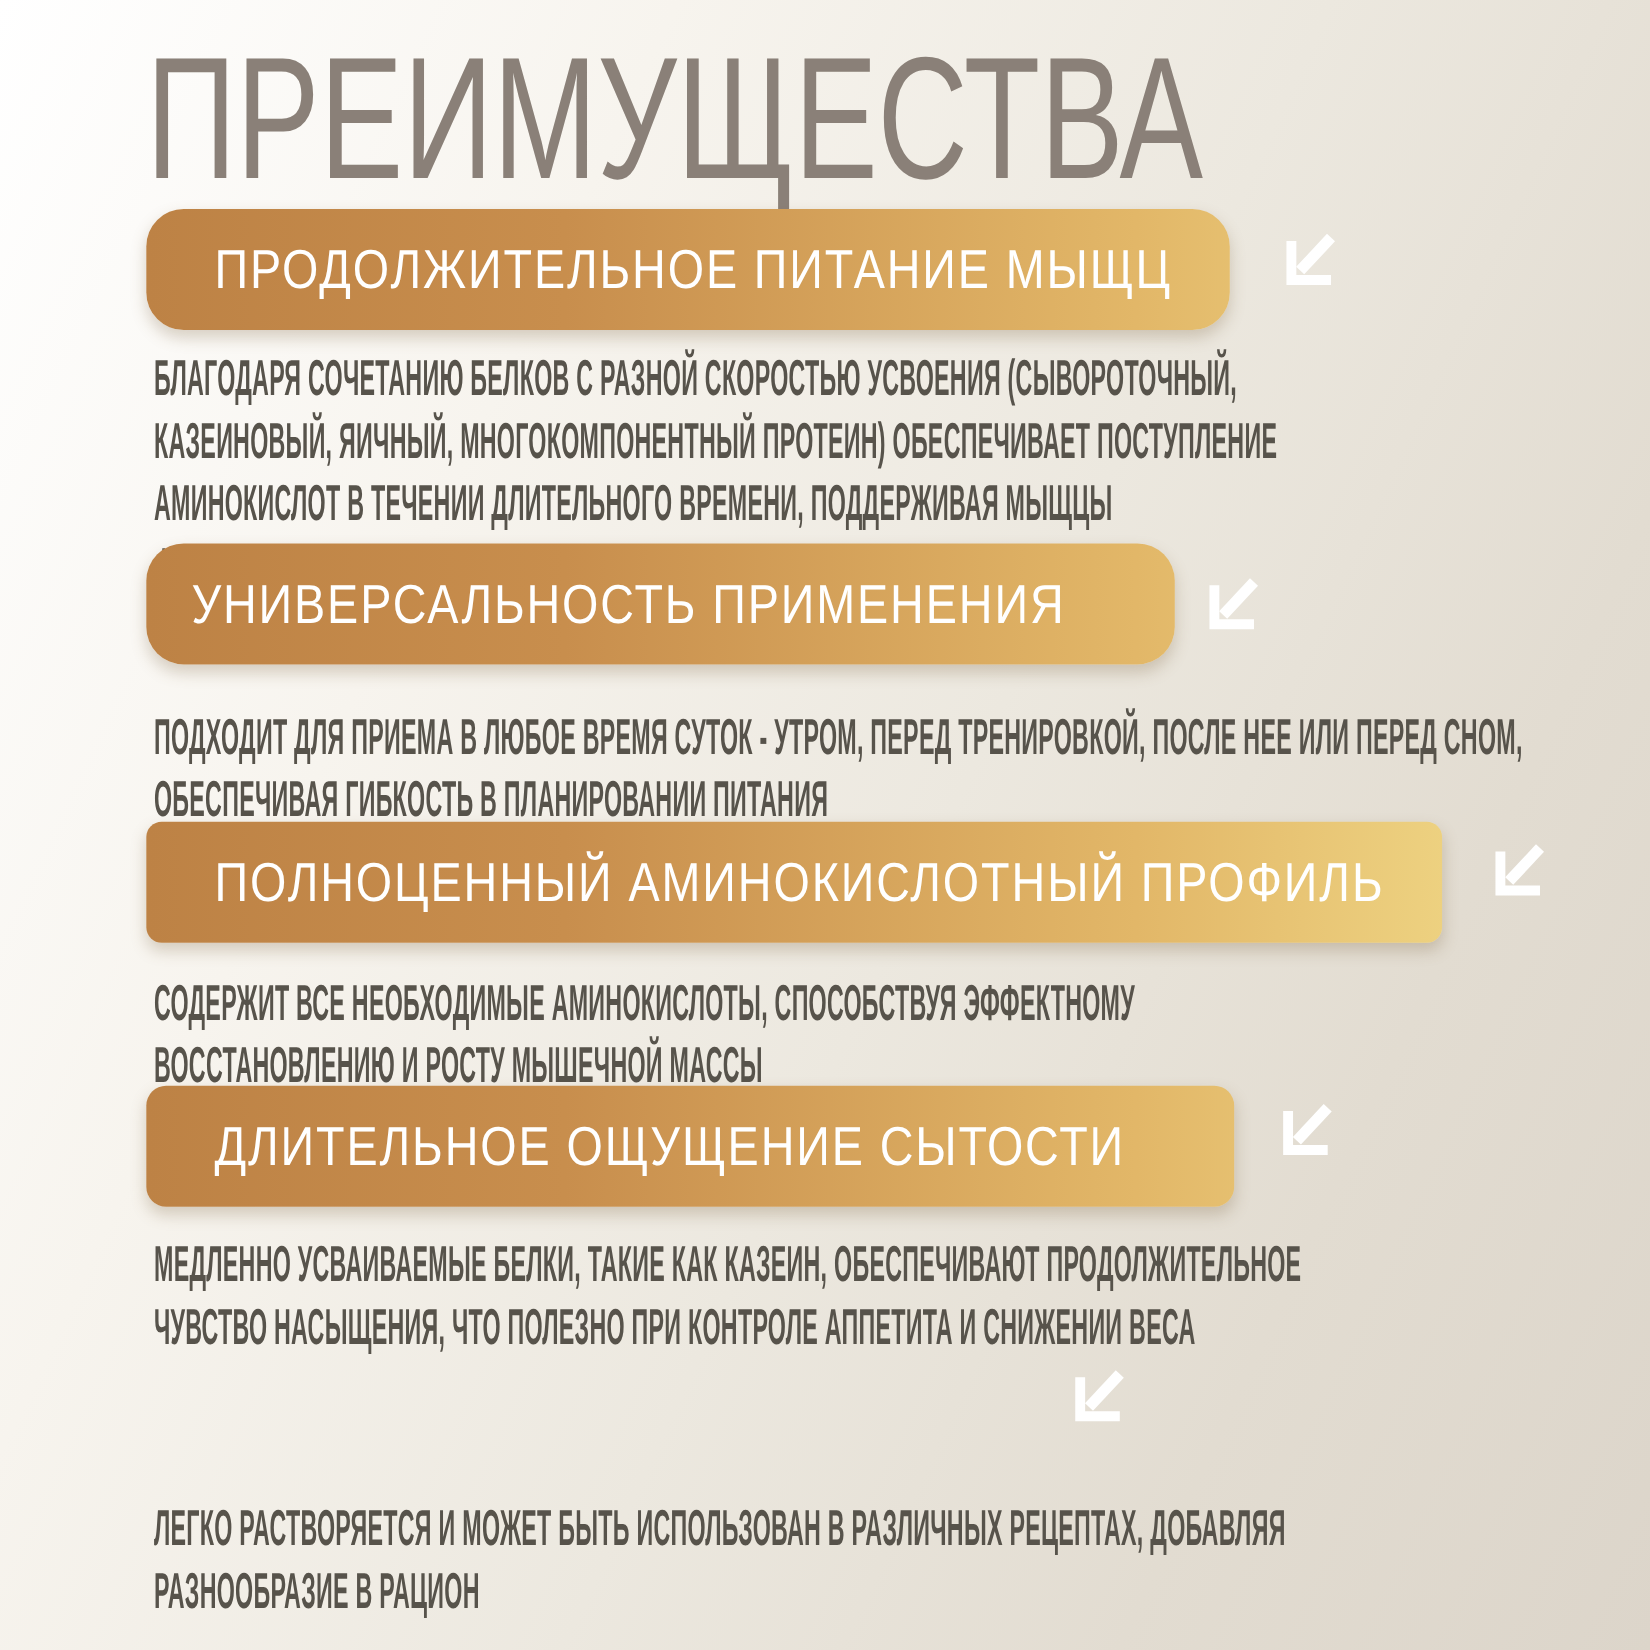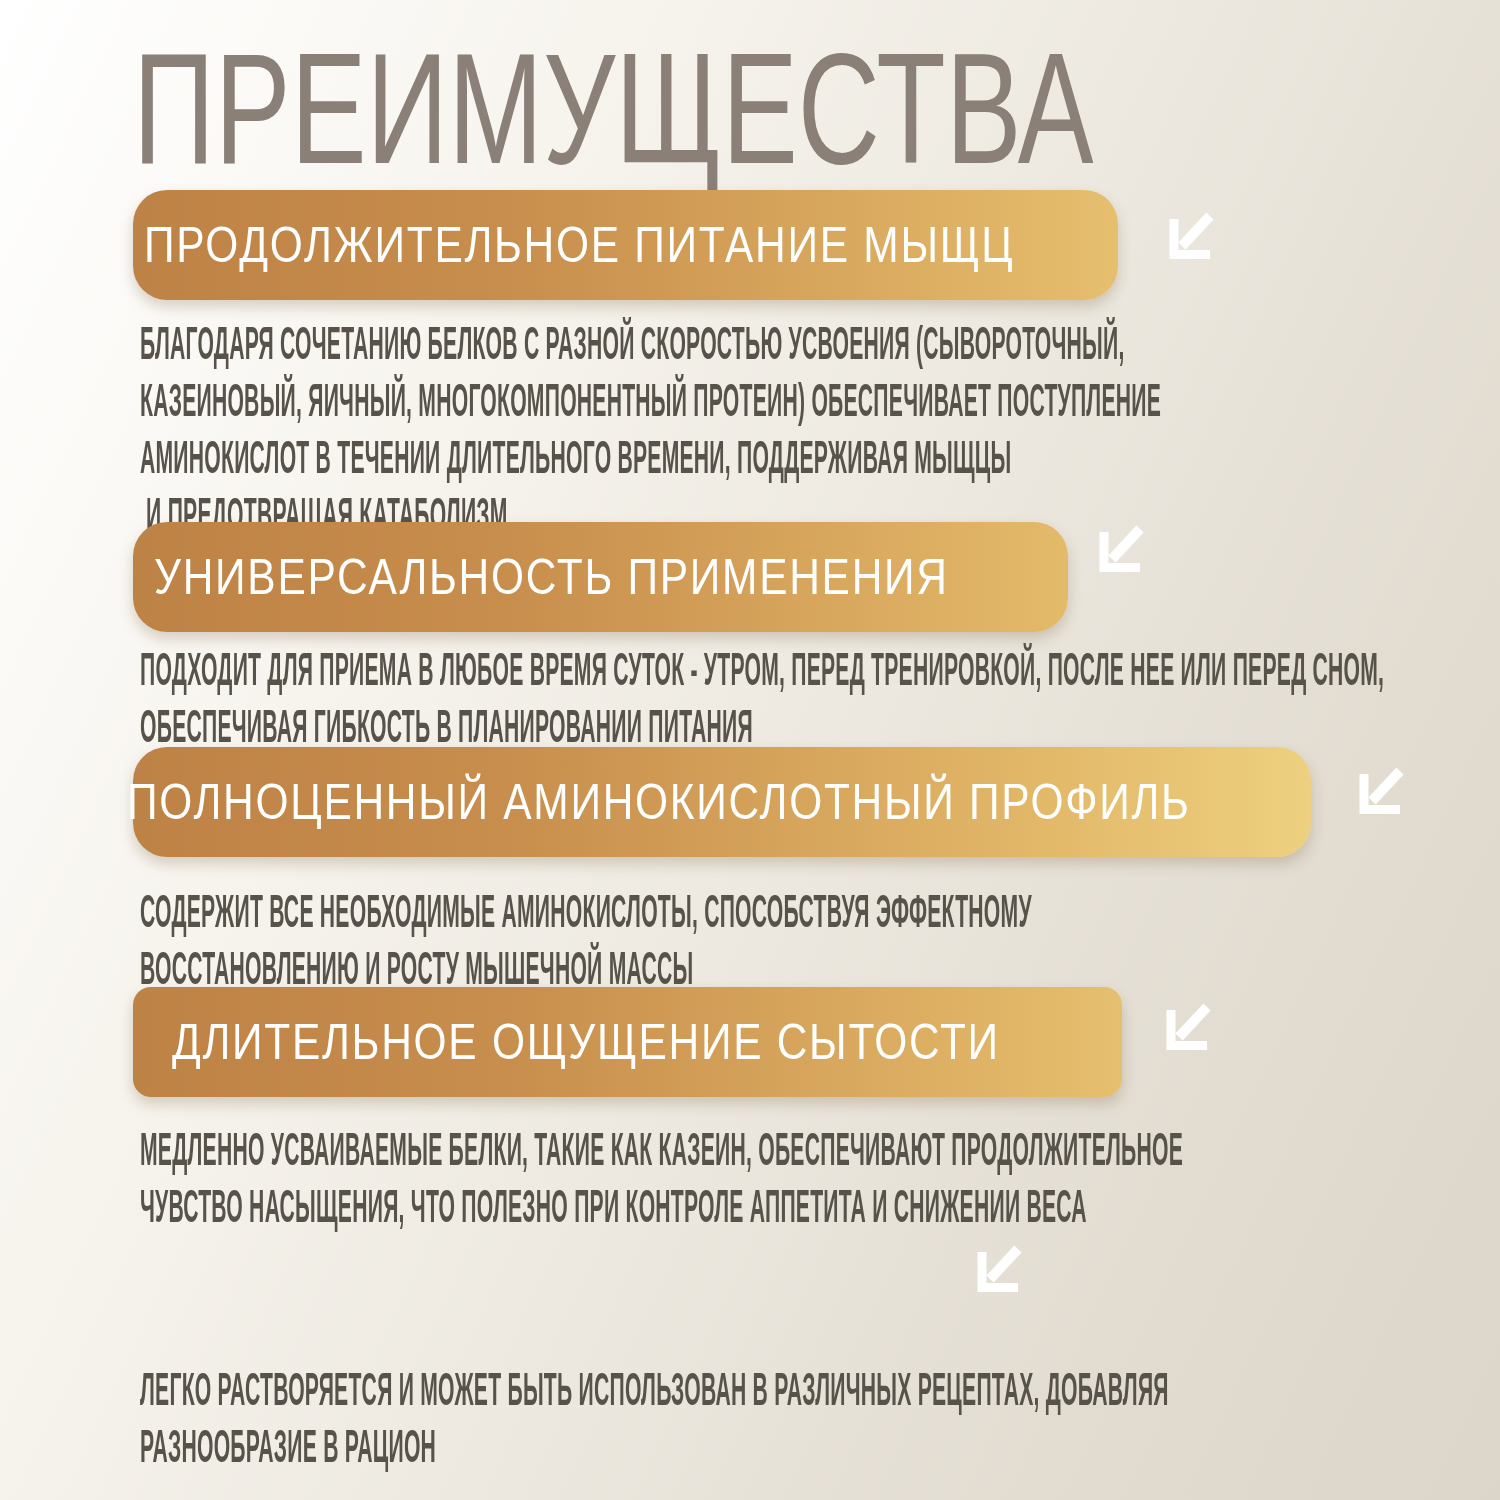--- a/index.html
+++ b/index.html
@@ -16,40 +16,40 @@
     color:#8a8078;white-space:nowrap;
     transform:scaleX(.72);transform-origin:left top;
     letter-spacing:0px;
   }
   .banner{
     position:absolute;left:133px;height:110px;
     border-radius:34px;
     background:linear-gradient(90deg,#bd8245 0px,#c88e4d 380px,#e2b768 900px,#edd180 1180px);
     box-shadow:0 7px 14px rgba(125,100,66,.28);
     display:flex;align-items:center;
-    padding-left:62px;box-sizing:border-box;justify-content:center;
+    padding-left:62px;box-sizing:border-box;
   }
   .banner-label{
     color:#ffffff;font-size:50px;font-weight:400;
     letter-spacing:2px;white-space:nowrap;
     transform:scaleX(.85);transform-origin:left center;
   }
   .arrow{position:absolute;width:50px;height:52px;}
   .para{
     position:absolute;left:140px;
     color:#57534b;font-weight:700;font-size:46px;line-height:57px;
     width:2800px;
     transform:scaleX(.46);transform-origin:left top;
     letter-spacing:0.5px;
   }
   .para-line{white-space:pre;}
   
   .banner-1{top:190px;width:985px;}
-  .banner-2{top:522px;width:935px;padding-left:41px;}
-  .banner-3{top:747px;width:1178px;}
+  .banner-2{top:494px;width:935px;padding-left:41px;}
+  .banner-3{top:747px;width:1178px;border-radius:14px;}
   .banner-4{top:987px;width:989px;border-radius:18px;}
   .banner-5{top:1227px;width:801px;}
   .arrow-1{left:1166px;top:211px;}
   .arrow-2{left:1096px;top:524px;}
   .arrow-3{left:1356px;top:766px;}
   .arrow-4{left:1163px;top:1002px;}
   .arrow-5{left:974px;top:1244px;}
   .para-1{top:315px;}
   .para-2{top:641px;}
   .para-3{top:883px;}

